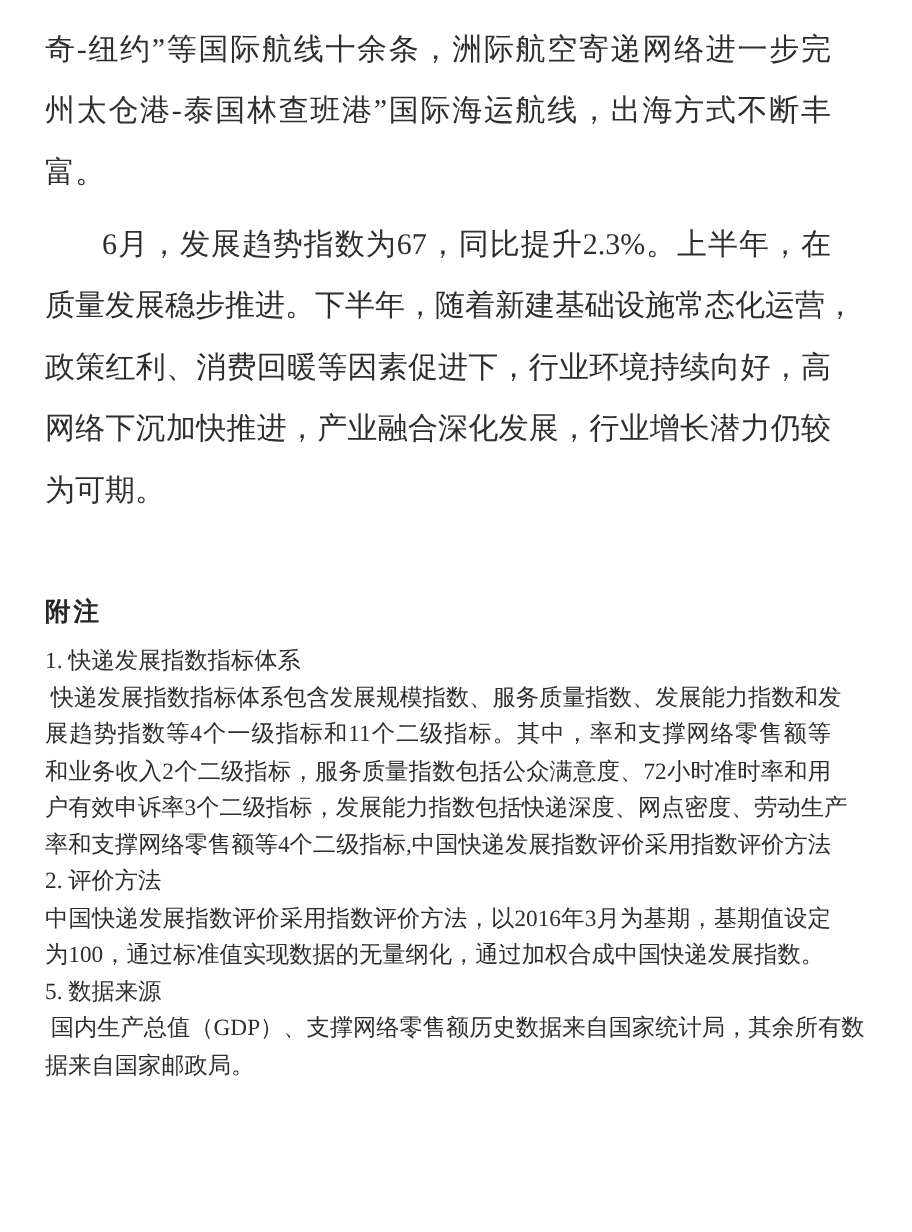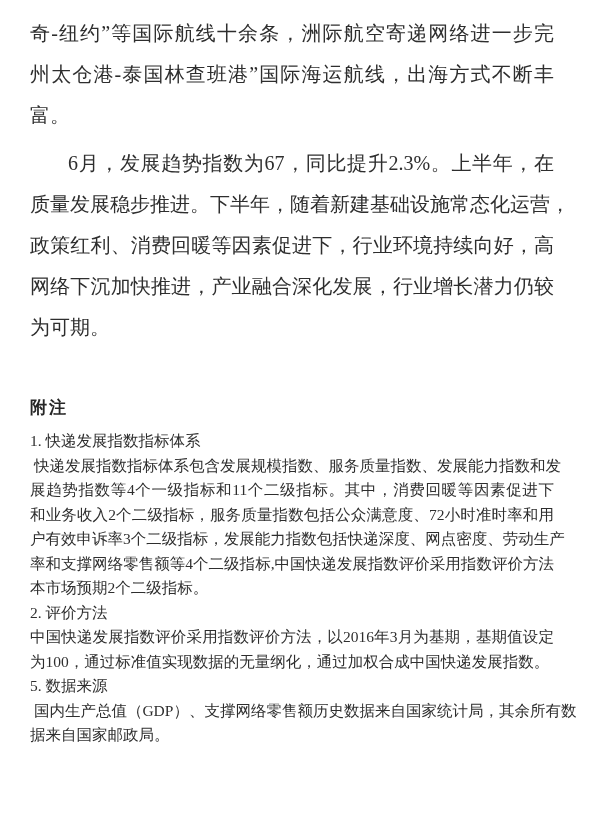--- a/index.html
+++ b/index.html
@@ -71,25 +71,24 @@
         <div class="line">政策红利、消费回暖等因素促进下，行业环境持续向好，高</div>
         <div class="line">网络下沉加快推进，产业融合深化发展，行业增长潜力仍较</div>
         <div class="line end">为可期。</div>
       </div>
     </div>
   <h2 class="notes-heading">附注</h2>
   <div class="notes">
       <div class="note-item">
         <div class="line end note-title">1. 快递发展指数指标体系</div>
         <div class="line">&nbsp;快递发展指数指标体系包含发展规模指数、服务质量指数、发展能力指数和发</div>
-        <div class="line">展趋势指数等4个一级指标和11个二级指标。其中，消费回暖等因素促进下</div>
+        <div class="line">展趋势指数等4个一级指标和11个二级指标。其中，率和支撑网络零售额等</div>
         <div class="line">和业务收入2个二级指标，服务质量指数包括公众满意度、72小时准时率和用</div>
         <div class="line">户有效申诉率3个二级指标，发展能力指数包括快递深度、网点密度、劳动生产</div>
         <div class="line">率和支撑网络零售额等4个二级指标,中国快递发展指数评价采用指数评价方法</div>
-        <div class="line end">本市场预期2个二级指标。</div>
       </div>
       <div class="note-item">
         <div class="line end note-title">2. 评价方法</div>
         <div class="line">中国快递发展指数评价采用指数评价方法，以2016年3月为基期，基期值设定</div>
         <div class="line end">为100，通过标准值实现数据的无量纲化，通过加权合成中国快递发展指数。</div>
       </div>
       <div class="note-item">
         <div class="line end note-title">5. 数据来源</div>
         <div class="line">&nbsp;国内生产总值（GDP）、支撑网络零售额历史数据来自国家统计局，其余所有数</div>
         <div class="line end">据来自国家邮政局。</div>

